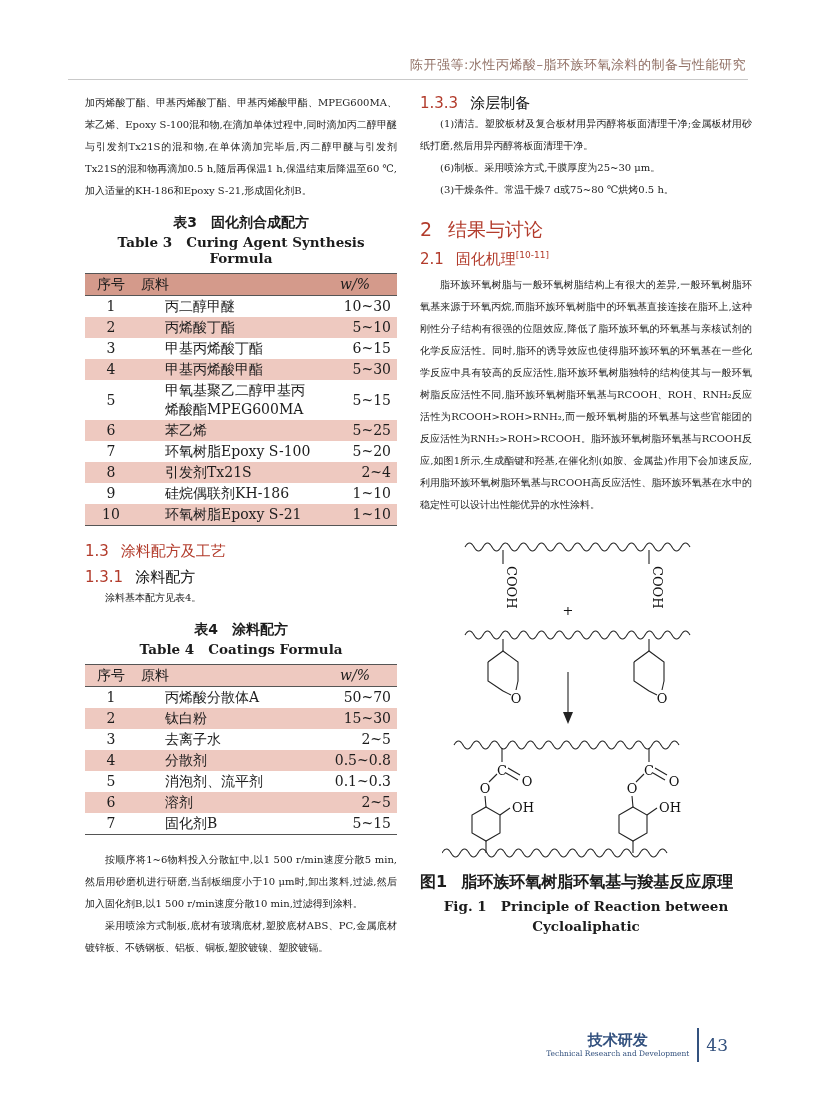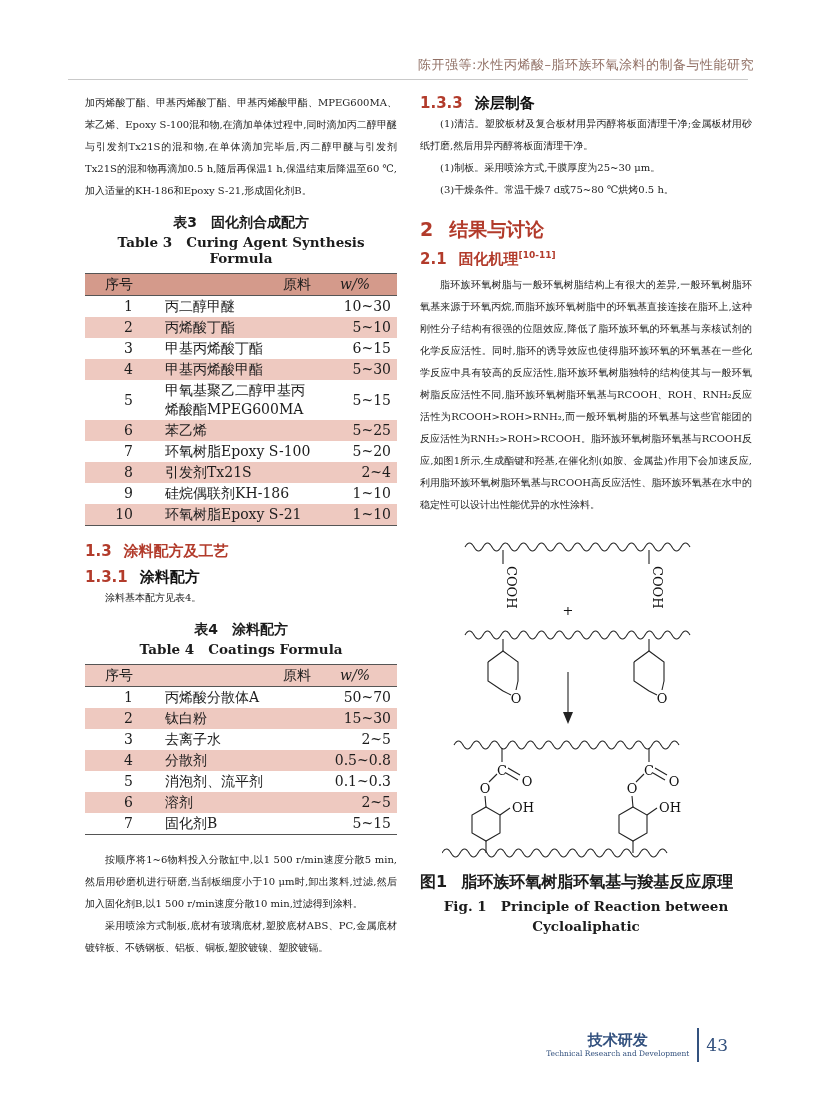--- a/index.html
+++ b/index.html
@@ -1,21 +1,21 @@
 <!DOCTYPE html>
 <html><head>
 <meta charset="utf-8">
 <style>
   html,body{margin:0;padding:0}
   body{
     width:816px;height:1099px;background:#ffffff;position:relative;
     font-family:"DejaVu Serif","Liberation Serif",serif;color:#1c1c1c;
   }
   .running-head{
-    position:absolute;top:56px;right:62px;
+    position:absolute;top:56px;right:70px;
     font-family:"DejaVu Sans","Liberation Sans",sans-serif;
     font-size:13px;color:#917065;letter-spacing:.5px;
   }
   .head-rule{position:absolute;top:79px;left:68px;width:680px;border-top:1px solid #c9c9c9}
 
   .col{position:absolute;top:92px}
   .col-left{left:85px;width:312px}
   .col-right{left:420px;width:332px}
 
   .para{font-size:10px;line-height:22px;text-align:justify;text-indent:2em;margin:0}
@@ -24,27 +24,27 @@
   .tablecap{text-align:center;margin-top:12px}
   .tablecap .zh{font-family:"DejaVu Sans","Liberation Sans",sans-serif;font-weight:bold;font-size:14px}
   .tablecap .en{font-weight:bold;font-size:13.5px;margin-top:2px}
   .cap-label{margin-right:14px}
 
   table{width:100%;border-collapse:collapse;margin-top:7px;
         border-top:1.5px solid #555;border-bottom:1.5px solid #555;font-size:14px}
   thead tr{background:#d49a8b;border-bottom:1px solid #555}
   tr.alt{background:#eec9c0}
   th,td{padding:1px 4px;font-weight:normal;line-height:19px}
-  .cnum{width:44px;text-align:right}
+  .cnum{width:44px;text-align:center}
   td.cmat{text-align:left;padding-left:28px}
-  th.cmat{text-align:right}
+  th.cmat{text-align:left}
   .cpct{width:72px;text-align:right;padding-right:6px}
   th.cpct{text-align:center;font-style:italic}
 
-  .hsec{font-family:"DejaVu Sans","Liberation Sans",sans-serif;font-weight:bold;margin:0}
+  .hsec{font-family:"DejaVu Sans","Liberation Sans",sans-serif;font-weight:normal;margin:0}
   .h13{font-size:15px;color:#b23b2b;margin-top:16px}
   .hsub{font-size:15px;margin-top:7px}
   .hsub .num{color:#b23b2b}
   .hsub .title{color:#111}
   .num{margin-right:12px}
   .h2big{font-size:19px;color:#b23b2b;margin-top:16px;margin-bottom:7px}
   .h2big .num{margin-right:16px}
   .h21{font-size:15px;color:#b23b2b;margin-top:6px;margin-bottom:5px}
   sup{font-size:9px;vertical-align:super}
 
@@ -214,21 +214,21 @@
 
   <p class="para">采用喷涂方式制板,底材有玻璃底材,塑胶底材ABS、PC,金属底材镀锌板、不锈钢板、铝板、铜板,塑胶镀镍、塑胶镀镉。</p>
 </div>
 
 <div class="col col-right">
 
   <div class="hsec hsub" style="margin-top:2px">
     <span class="num">1.3.3</span><span class="title">涂层制备</span>
   </div>
   <p class="para">(1)清洁。塑胶板材及复合板材用异丙醇将板面清理干净;金属板材用砂纸打磨,然后用异丙醇将板面清理干净。</p>
-  <p class="para">(1)制板。采用喷涂方式,干膜厚度为25~30 μm。</p>
+  <p class="para">(6)制板。采用喷涂方式,干膜厚度为25~30 μm。</p>
   <p class="para">(3)干燥条件。常温干燥7 d或75~80 ℃烘烤0.5 h。</p>
 
   <div class="hsec h2big">
     <span class="num">2</span><span>结果与讨论</span>
   </div>
   <div class="hsec h21">
     <span class="num">2.1</span><span>固化机理</span><sup>[10-11]</sup>
   </div>
   <p class="para">脂环族环氧树脂与一般环氧树脂结构上有很大的差异,一般环氧树脂环氧基来源于环氧丙烷,而脂环族环氧树脂中的环氧基直接连接在脂环上,这种刚性分子结构有很强的位阻效应,降低了脂环族环氧的环氧基与亲核试剂的化学反应活性。同时,脂环的诱导效应也使得脂环族环氧的环氧基在一些化学反应中具有较高的反应活性,脂环族环氧树脂独特的结构使其与一般环氧树脂反应活性不同,脂环族环氧树脂环氧基与RCOOH、ROH、RNH₂反应活性为RCOOH&gt;ROH&gt;RNH₂,而一般环氧树脂的环氧基与这些官能团的反应活性为RNH₂&gt;ROH&gt;RCOOH。脂环族环氧树脂环氧基与RCOOH反应,如图1所示,生成酯键和羟基,在催化剂(如胺、金属盐)作用下会加速反应,利用脂环族环氧树脂环氧基与RCOOH高反应活性、脂环族环氧基在水中的稳定性可以设计出性能优异的水性涂料。</p>
 

